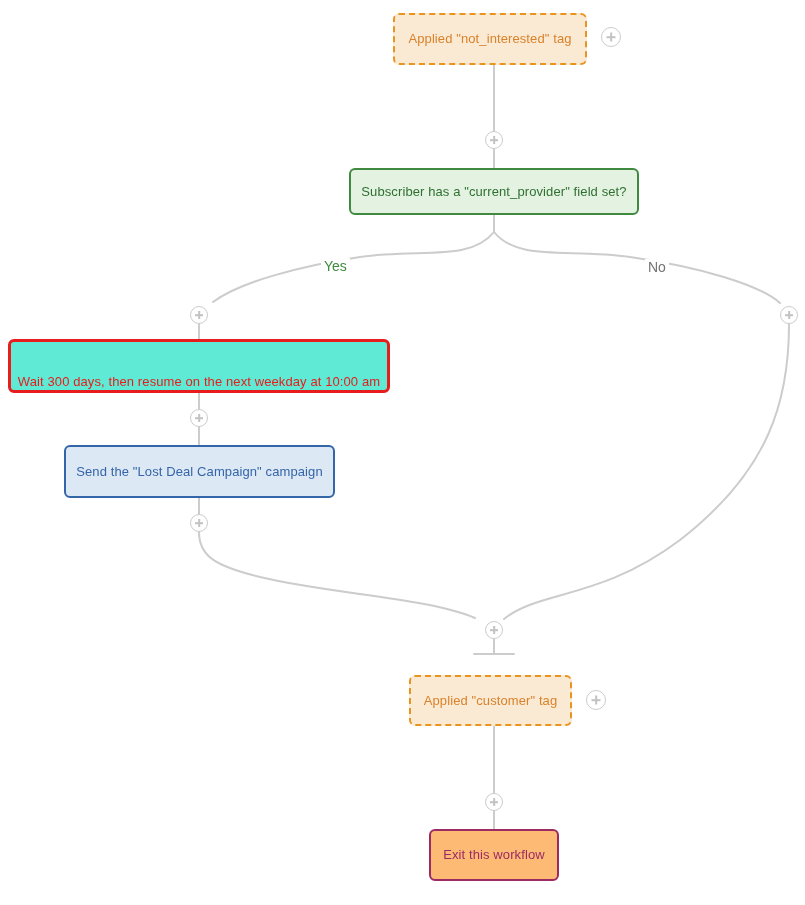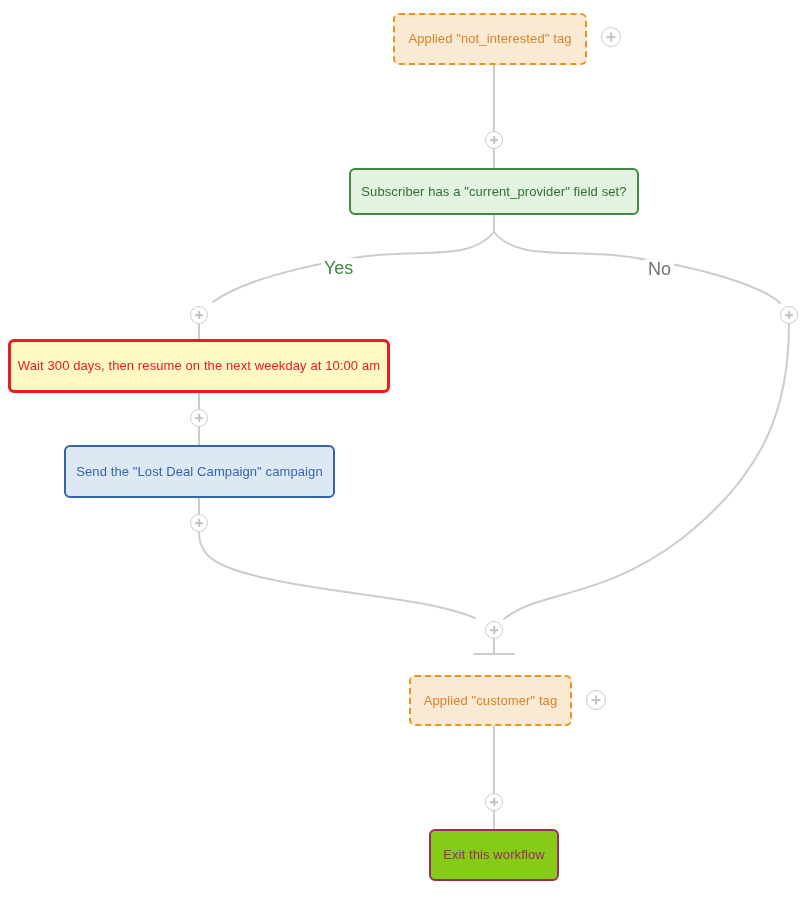--- a/index.html
+++ b/index.html
@@ -48,31 +48,32 @@
     background: #fbead3;
     border: 2px dashed #e8941f;
     color: #d9822b;
   }
   .node-condition {
     background: #e4f2e2;
     border: 2px solid #3f8a3f;
     color: #2f7030;
   }
   .node-wait {
-    background: #fef9c3;
+    background: #5eead4;
     border: 3px solid #e81c1c;
     color: #e81c1c;
+    align-items: flex-end;
   }
   .node-campaign {
     background: #dde8f5;
     border: 2px solid #3465a8;
     color: #3465a8;
   }
   .node-exit {
-    background: #84cc16;
+    background: #fdba74;
     border: 2px solid #9c2b63;
     color: #9c2b63;
   }
 
   
   .plus {
     position: absolute;
     box-sizing: border-box;
     border-radius: 50%;
     border: 1.5px solid #cccccc;
@@ -102,21 +103,21 @@
   }
   .plus-sm { width: 18px; height: 18px; }
   .plus-sm::before { height: 8px; }
   .plus-sm::after  { width: 8px; }
 
   .plus-md { width: 20px; height: 20px; }
 
   
   .branch-label {
     position: absolute;
-    font-size: 18px;
+    font-size: 14px;
     white-space: nowrap;
     z-index: 4;
     background: #ffffff;
     padding: 0 3px;
     cursor: default;
   }
   .label-yes { color: #3f8a3f; }
   .label-no  { color: #737373; }
 </style>
 </head>

